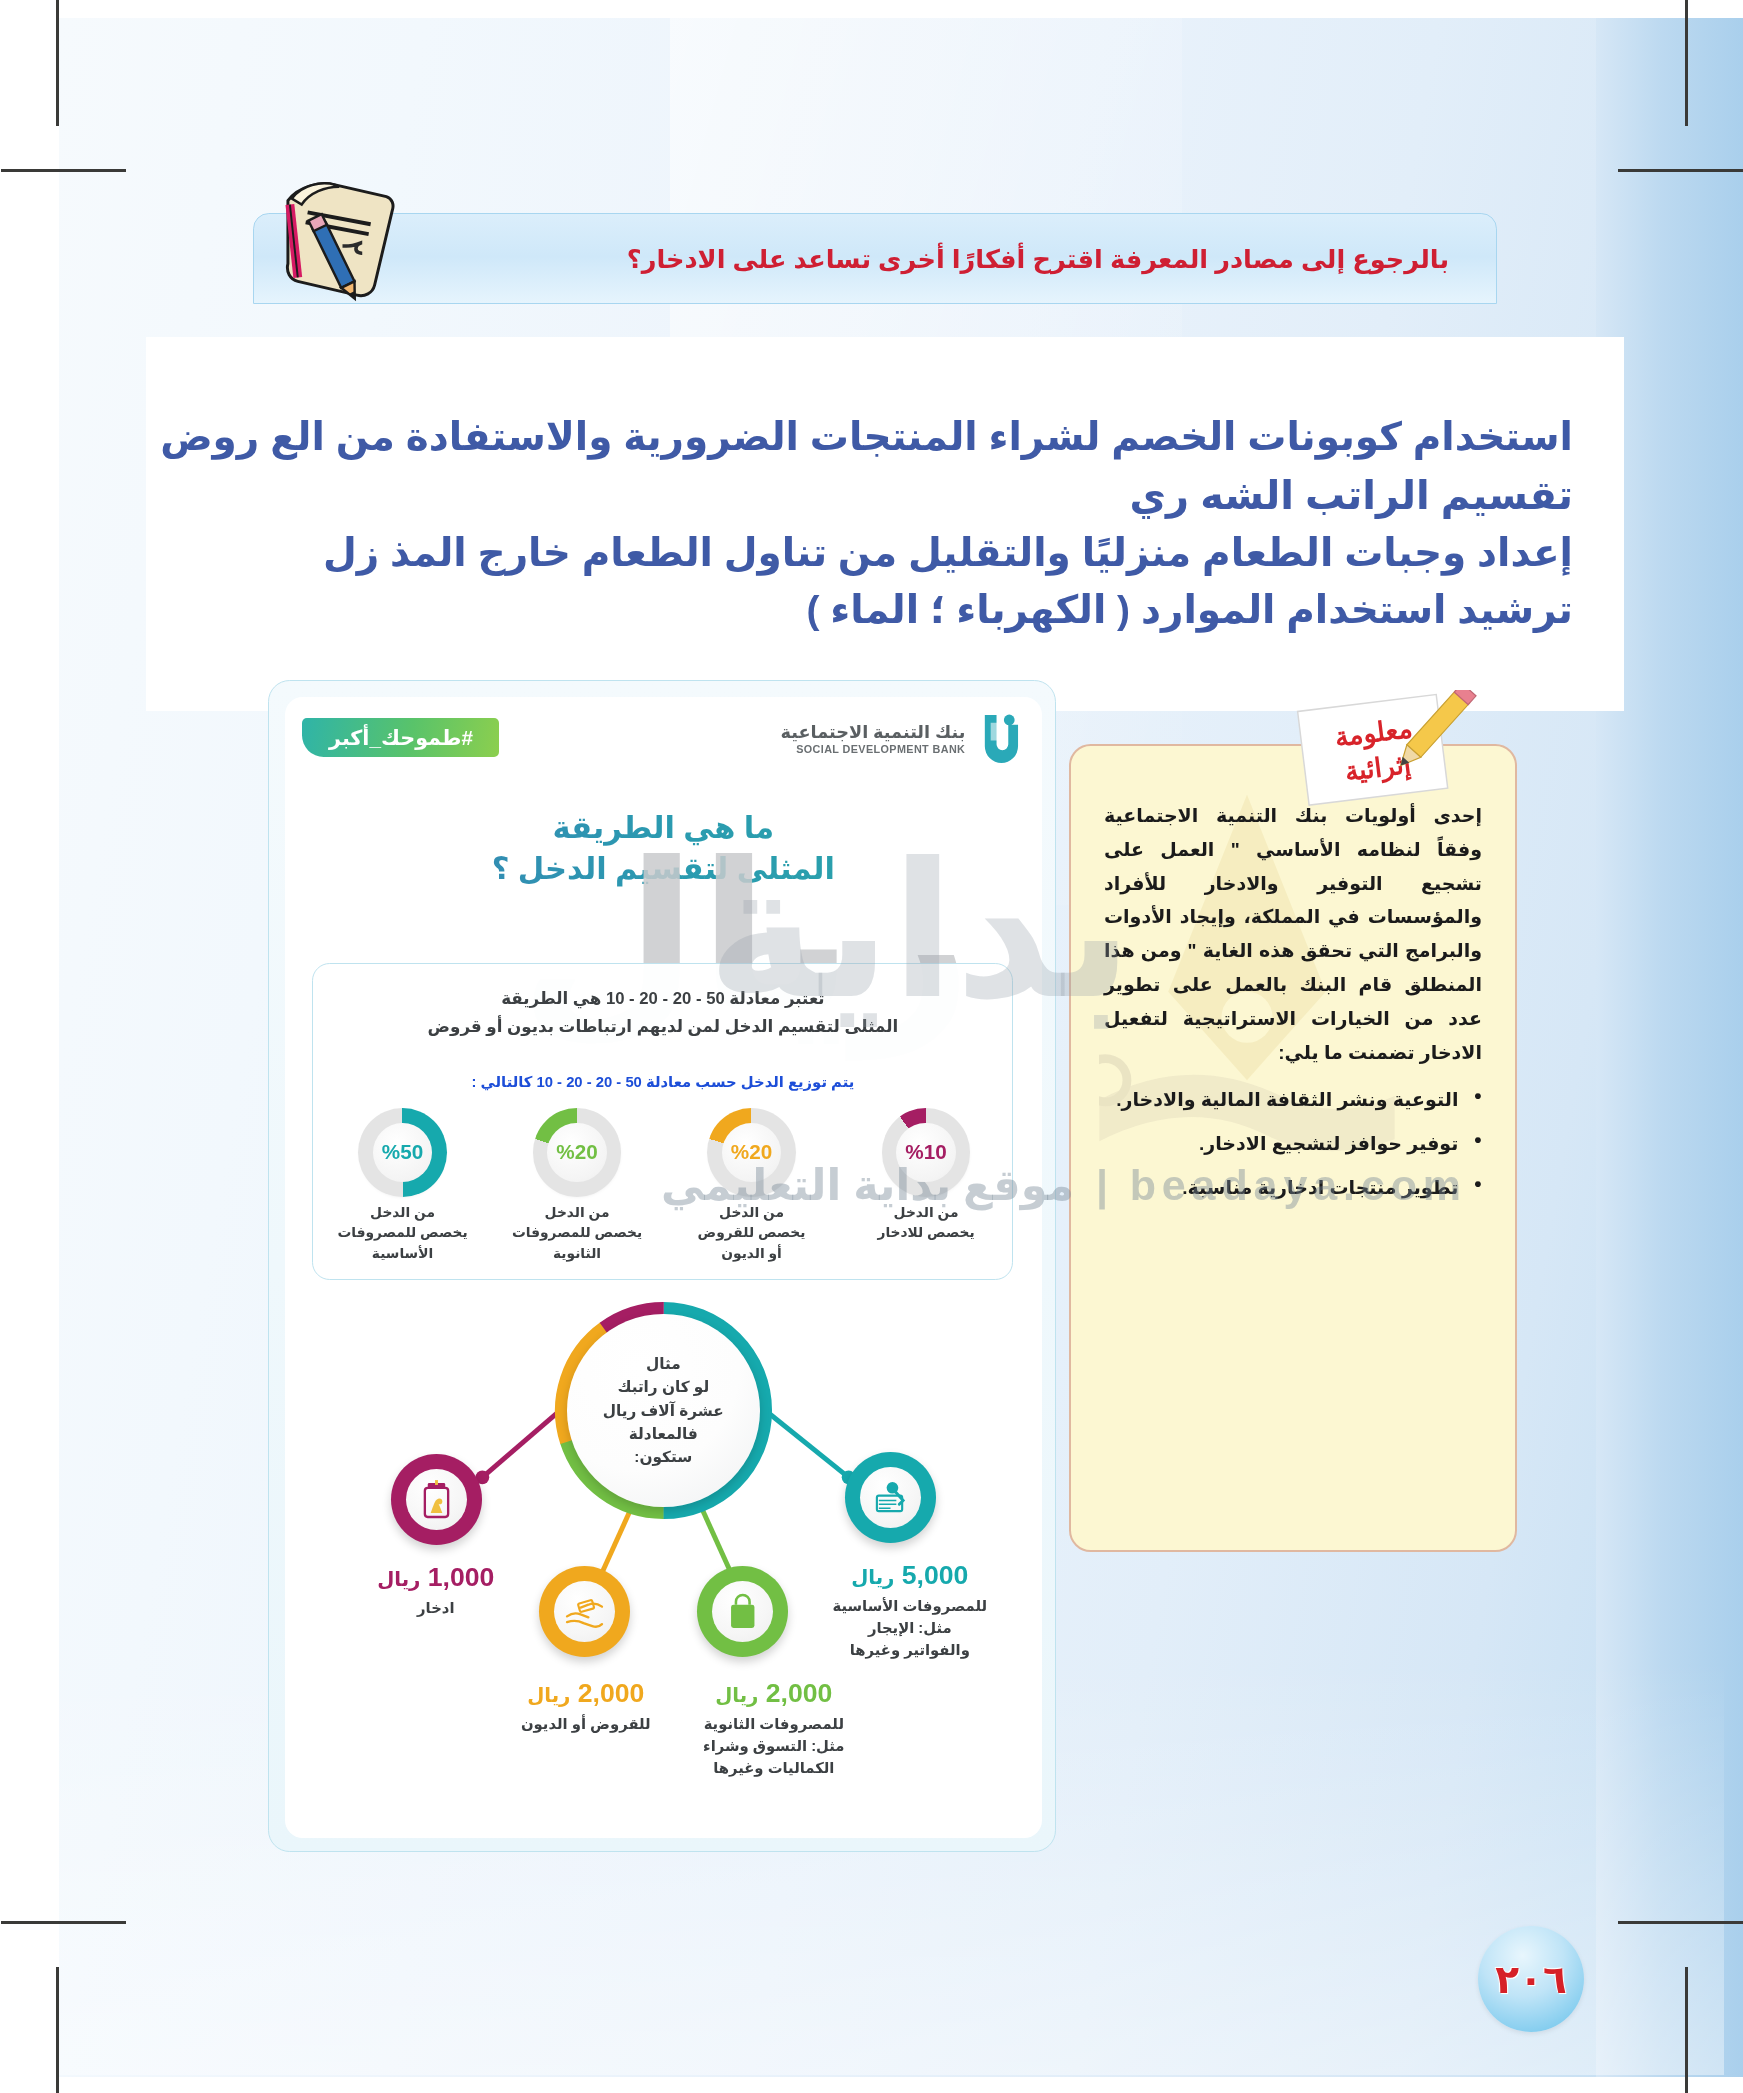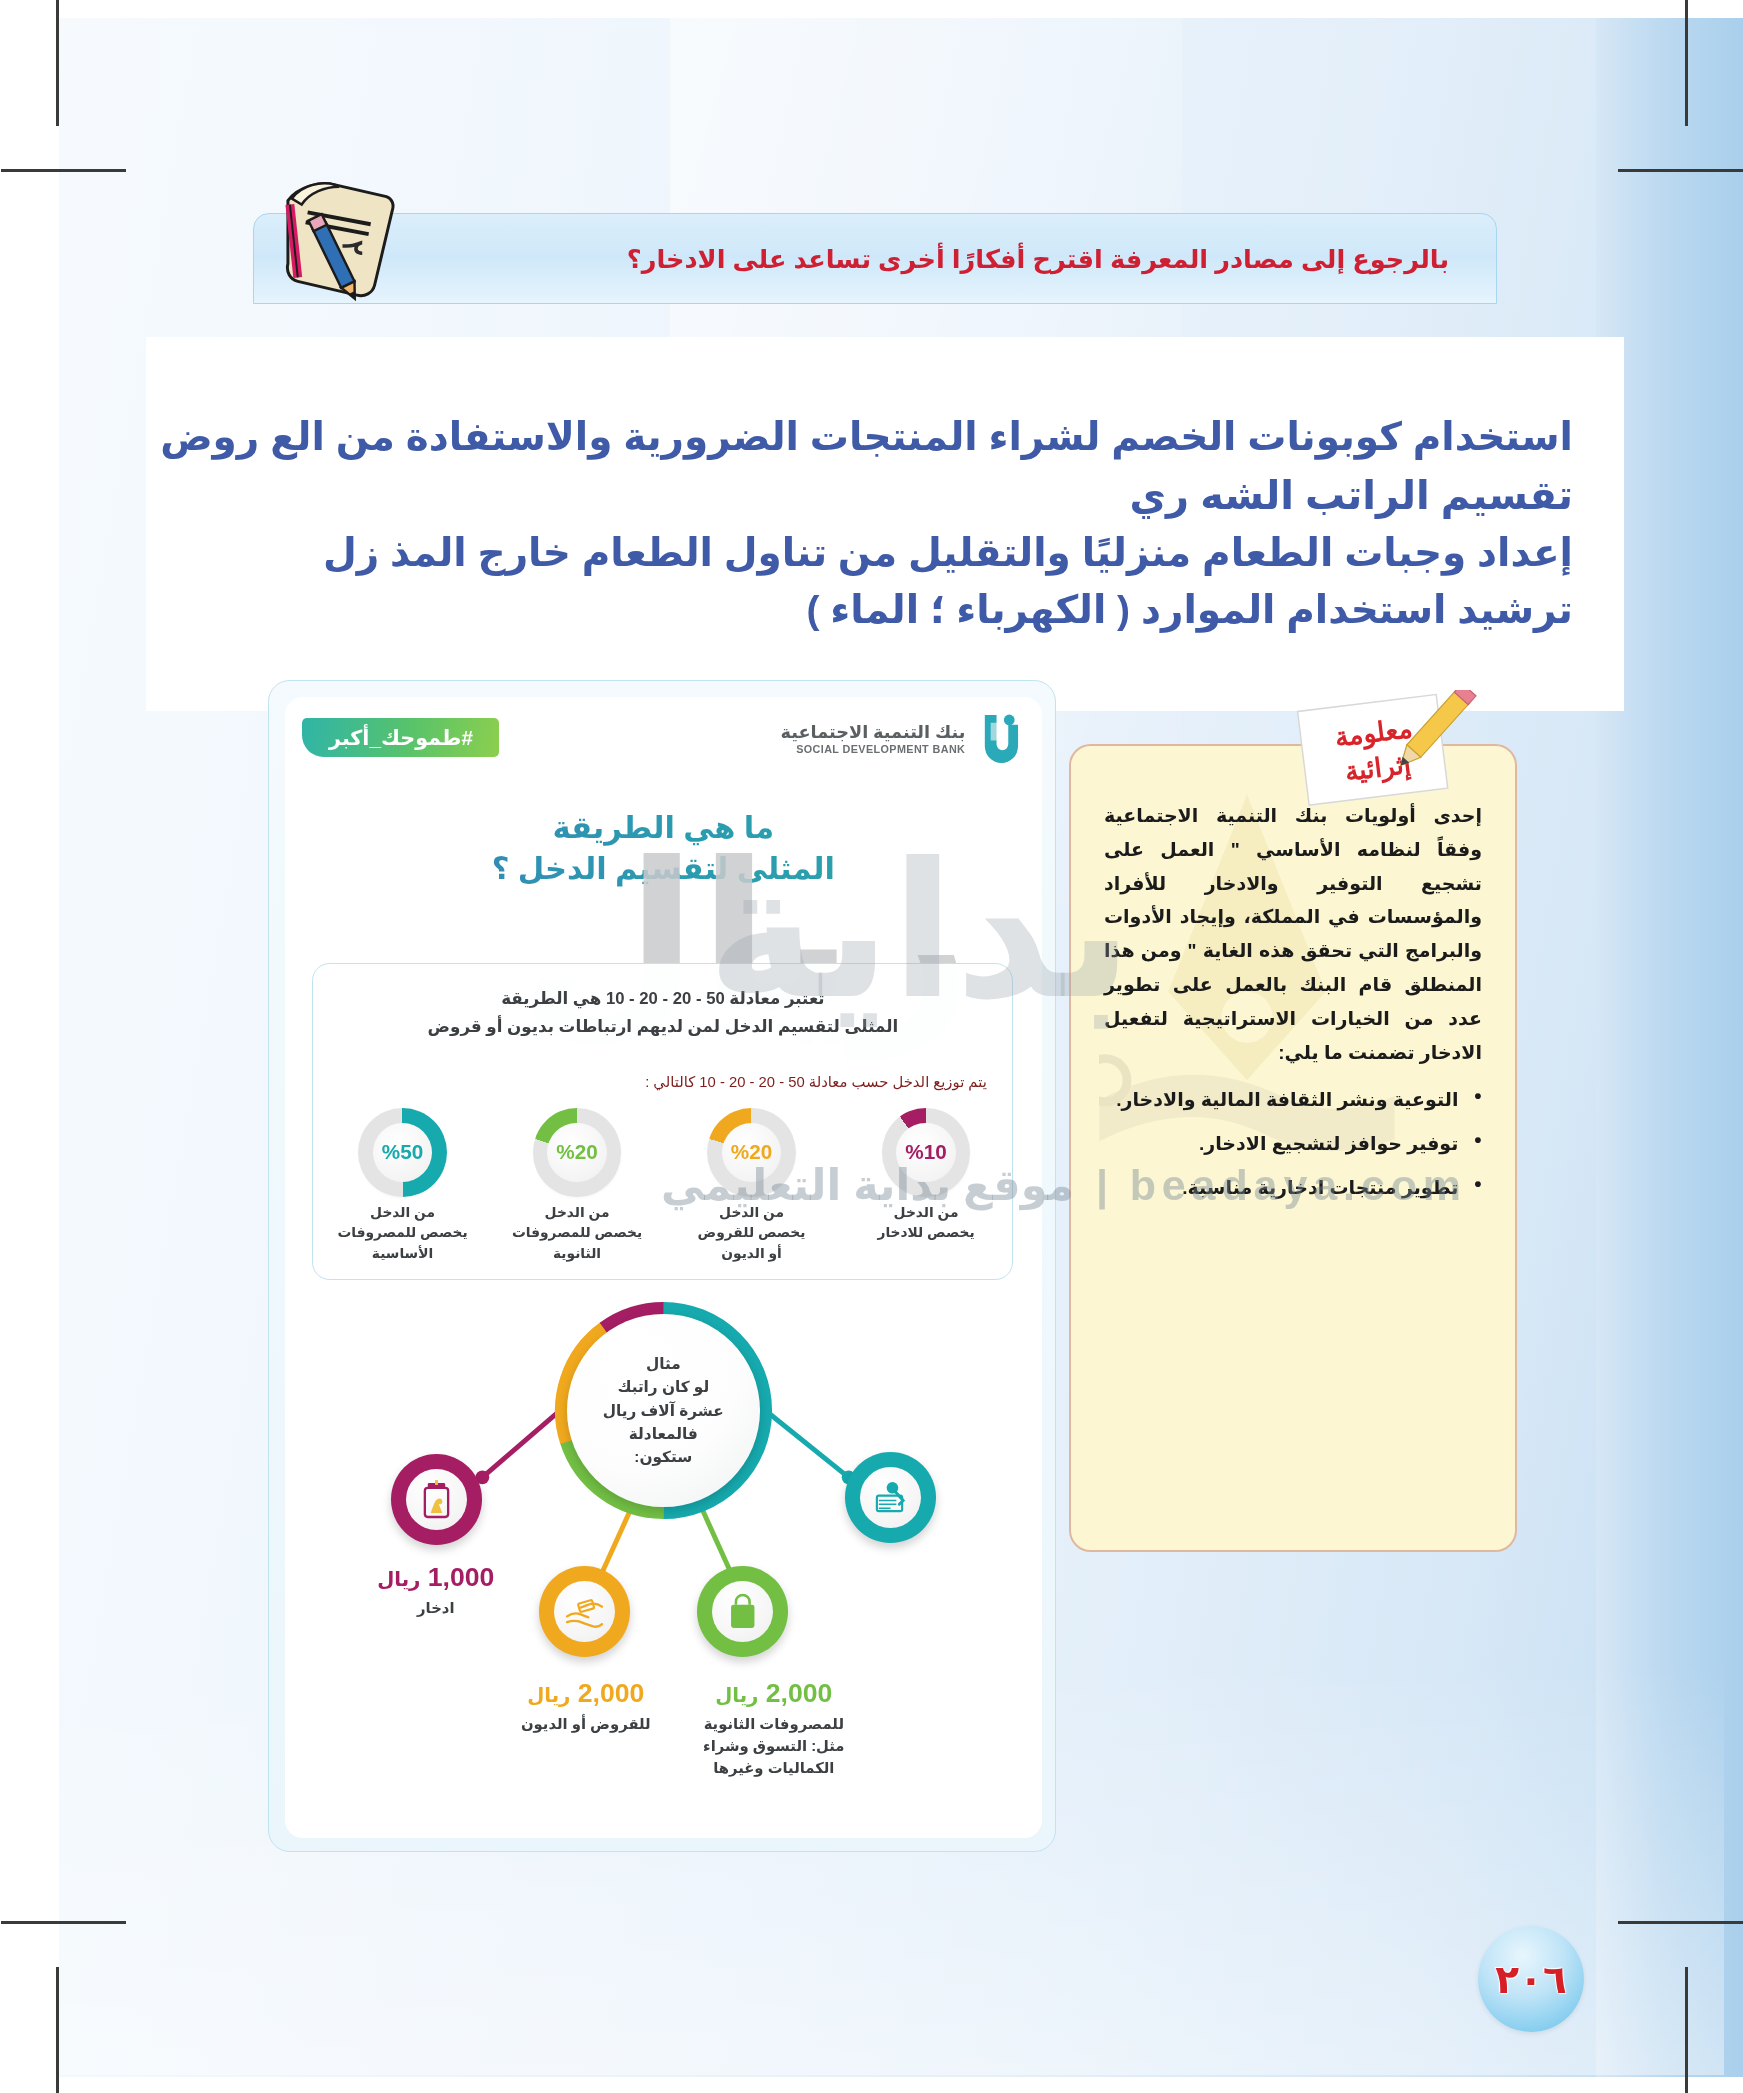--- a/index.html
+++ b/index.html
@@ -181,22 +181,22 @@
     background: rgba(255,255,255,.96);
     border: 1px solid #bfe3ef;
     border-radius: 17.7px;
     padding: 21.7px 25.6px 11.8px;
   }
   .eq-line {
     text-align: center; color: #3c4043;
     font-size: 16.7px; font-weight: bold; line-height: 1.62;
   }
   .eq-sub {
-    color: #7f1d1d;
-    font-size: 14.8px; font-weight: normal; margin-top: 33px;
+    text-align: center; color: #1d4ed8;
+    font-size: 14.8px; font-weight: bold; margin-top: 33px;
   }
 
   
   .donuts {
     position: absolute; left: 9.9px; top: 148px;
     width: 682px; display: flex; flex-direction: row-reverse;
     justify-content: space-around; align-items: flex-start; gap: 16px;
   }
   .donut-cell { width: 158px; text-align: center; }
   .donut {
@@ -571,20 +571,31 @@
             <span class="num">2,000</span>
             <span class="cur">ريال</span>
           </div>
           <div class="desc">
             <div>للمصروفات الثانوية</div>
             <div>مثل: التسوق وشراء</div>
             <div>الكماليات وغيرها</div>
           </div>
         </div>
 
+        <div class="lbl lbl-teal">
+          <div class="amt c-teal">
+            <span class="num">5,000</span>
+            <span class="cur">ريال</span>
+          </div>
+          <div class="desc">
+            <div>للمصروفات الأساسية</div>
+            <div>مثل: الإيجار</div>
+            <div>والفواتير وغيرها</div>
+          </div>
+        </div>
 
       </div>
     </div>
   </div>
 
   <div class="wm wm-big">بداية</div>
   <div class="wm wm-line">
     <span class="wm-dom">beadaya.com</span>
     <span>|</span>
     <span>موقع بداية التعليمي</span>

